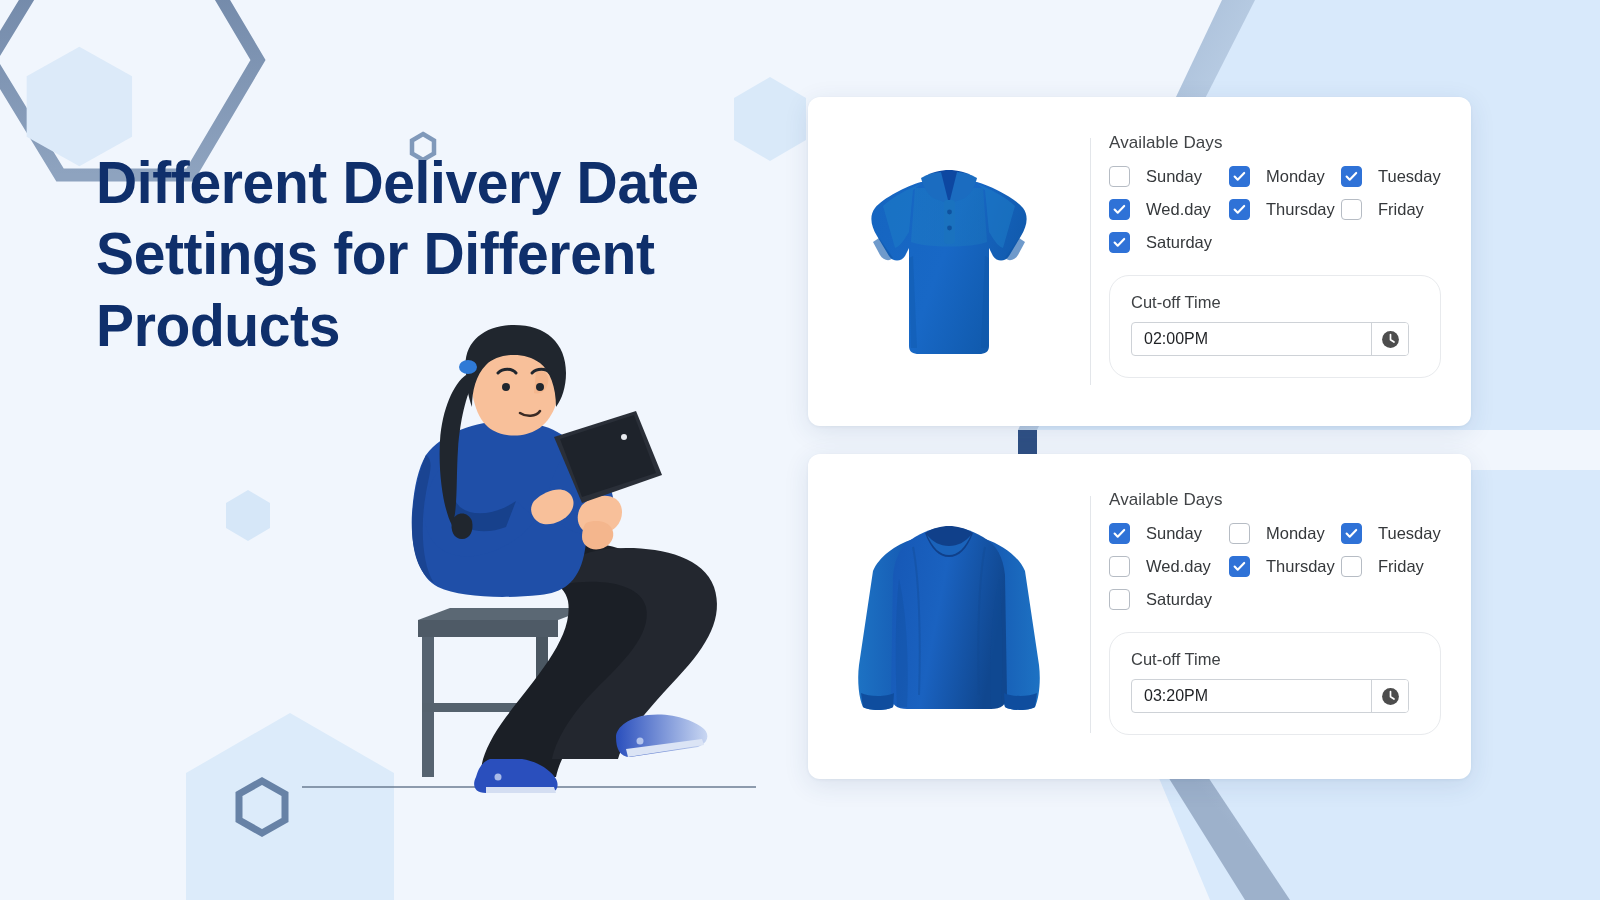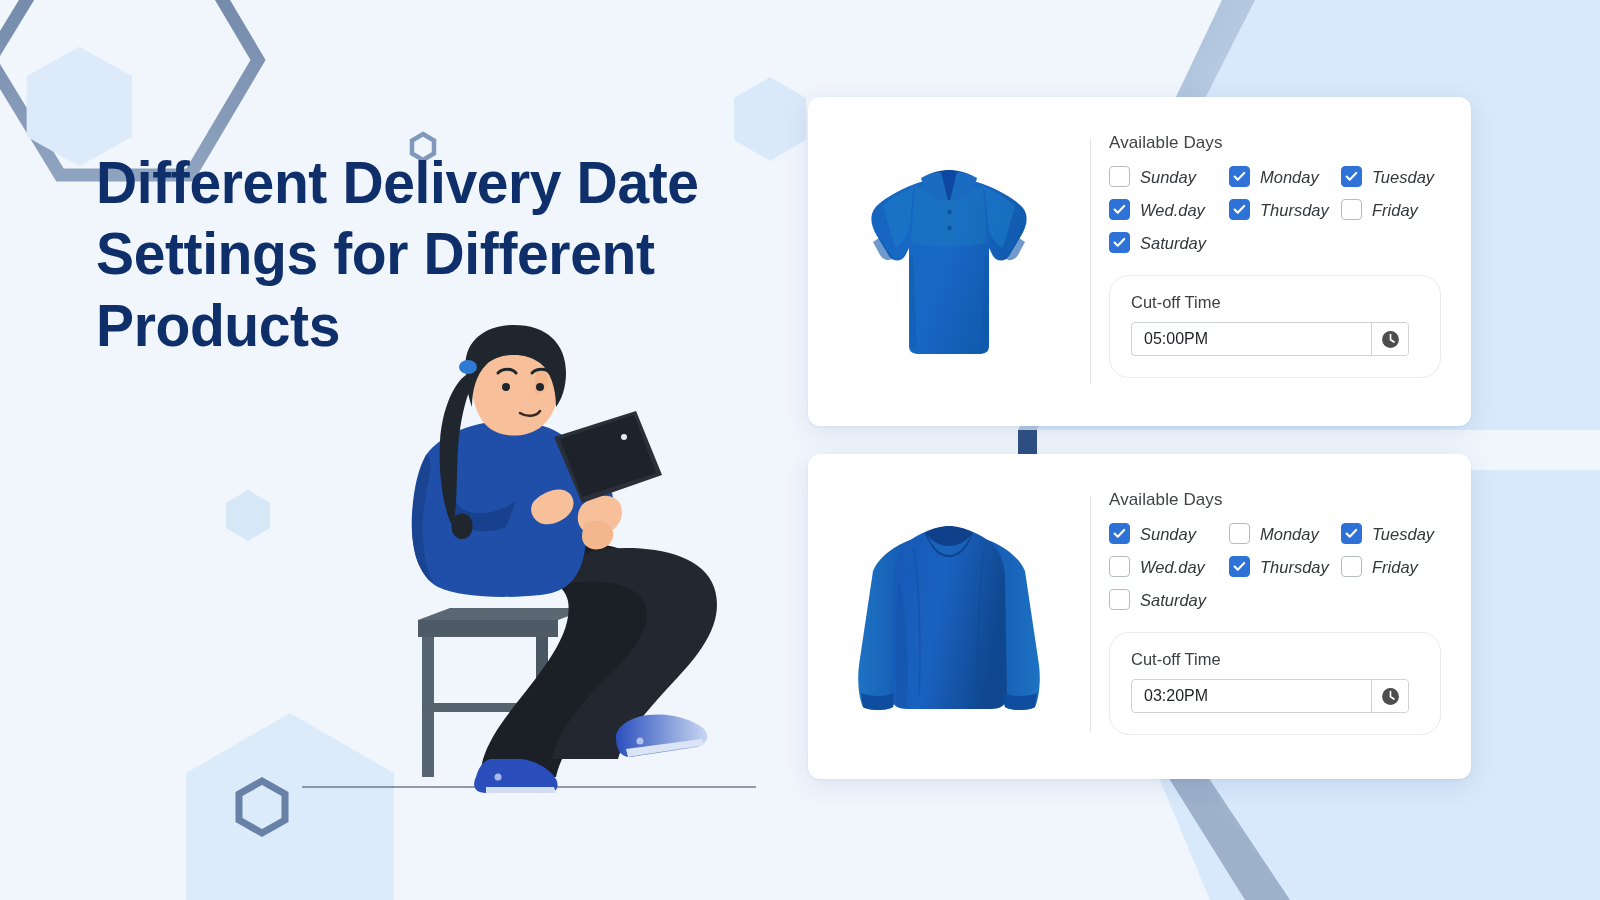--- a/index.html
+++ b/index.html
@@ -77,23 +77,22 @@
   }
 
   
   .days-grid {
     display: grid;
     grid-template-columns: 120px 112px auto;
     row-gap: 12px;
   }
   .day-item {
     display: flex;
-    align-items: flex-end;
-    gap: 10px;
-    font-style: italic;
+    align-items: center;
+    gap: 16px;
   }
   .cbx {
     width: 21px; height: 21px;
     border-radius: 4px;
     flex: 0 0 auto;
     display: flex;
     align-items: center;
     justify-content: center;
     background: #ffffff;
     border: 1.6px solid #b6bcc4;
@@ -406,21 +405,21 @@
               <svg width="13" height="13" viewBox="0 0 13 13">
                 <path d="M1.6 6.6 L4.7 9.7 L11.2 2.9" stroke="#fff" stroke-width="2.1" fill="none" stroke-linecap="round" stroke-linejoin="round"></path>
               </svg>
             </span>
           <span class="day-label">Saturday</span>
         </div>
       </div>
       <div class="cutoff-box">
         <div class="cutoff-label">Cut-off Time</div>
         <div class="time-field">
-          <span class="time-value">05:00PM</span>
+          <span class="time-value">02:00PM</span>
           <span class="time-btn">
             <svg width="19" height="19" viewBox="0 0 19 19">
               <circle cx="9.5" cy="9.5" r="8.4" fill="#4d4d4d"></circle>
               <path d="M9.5 4.6 L9.5 9.8 L13 12" stroke="#fff" stroke-width="1.7" fill="none" stroke-linecap="round" stroke-linejoin="round"></path>
             </svg>
           </span>
         </div>
       </div>
     </div>
   </div>

